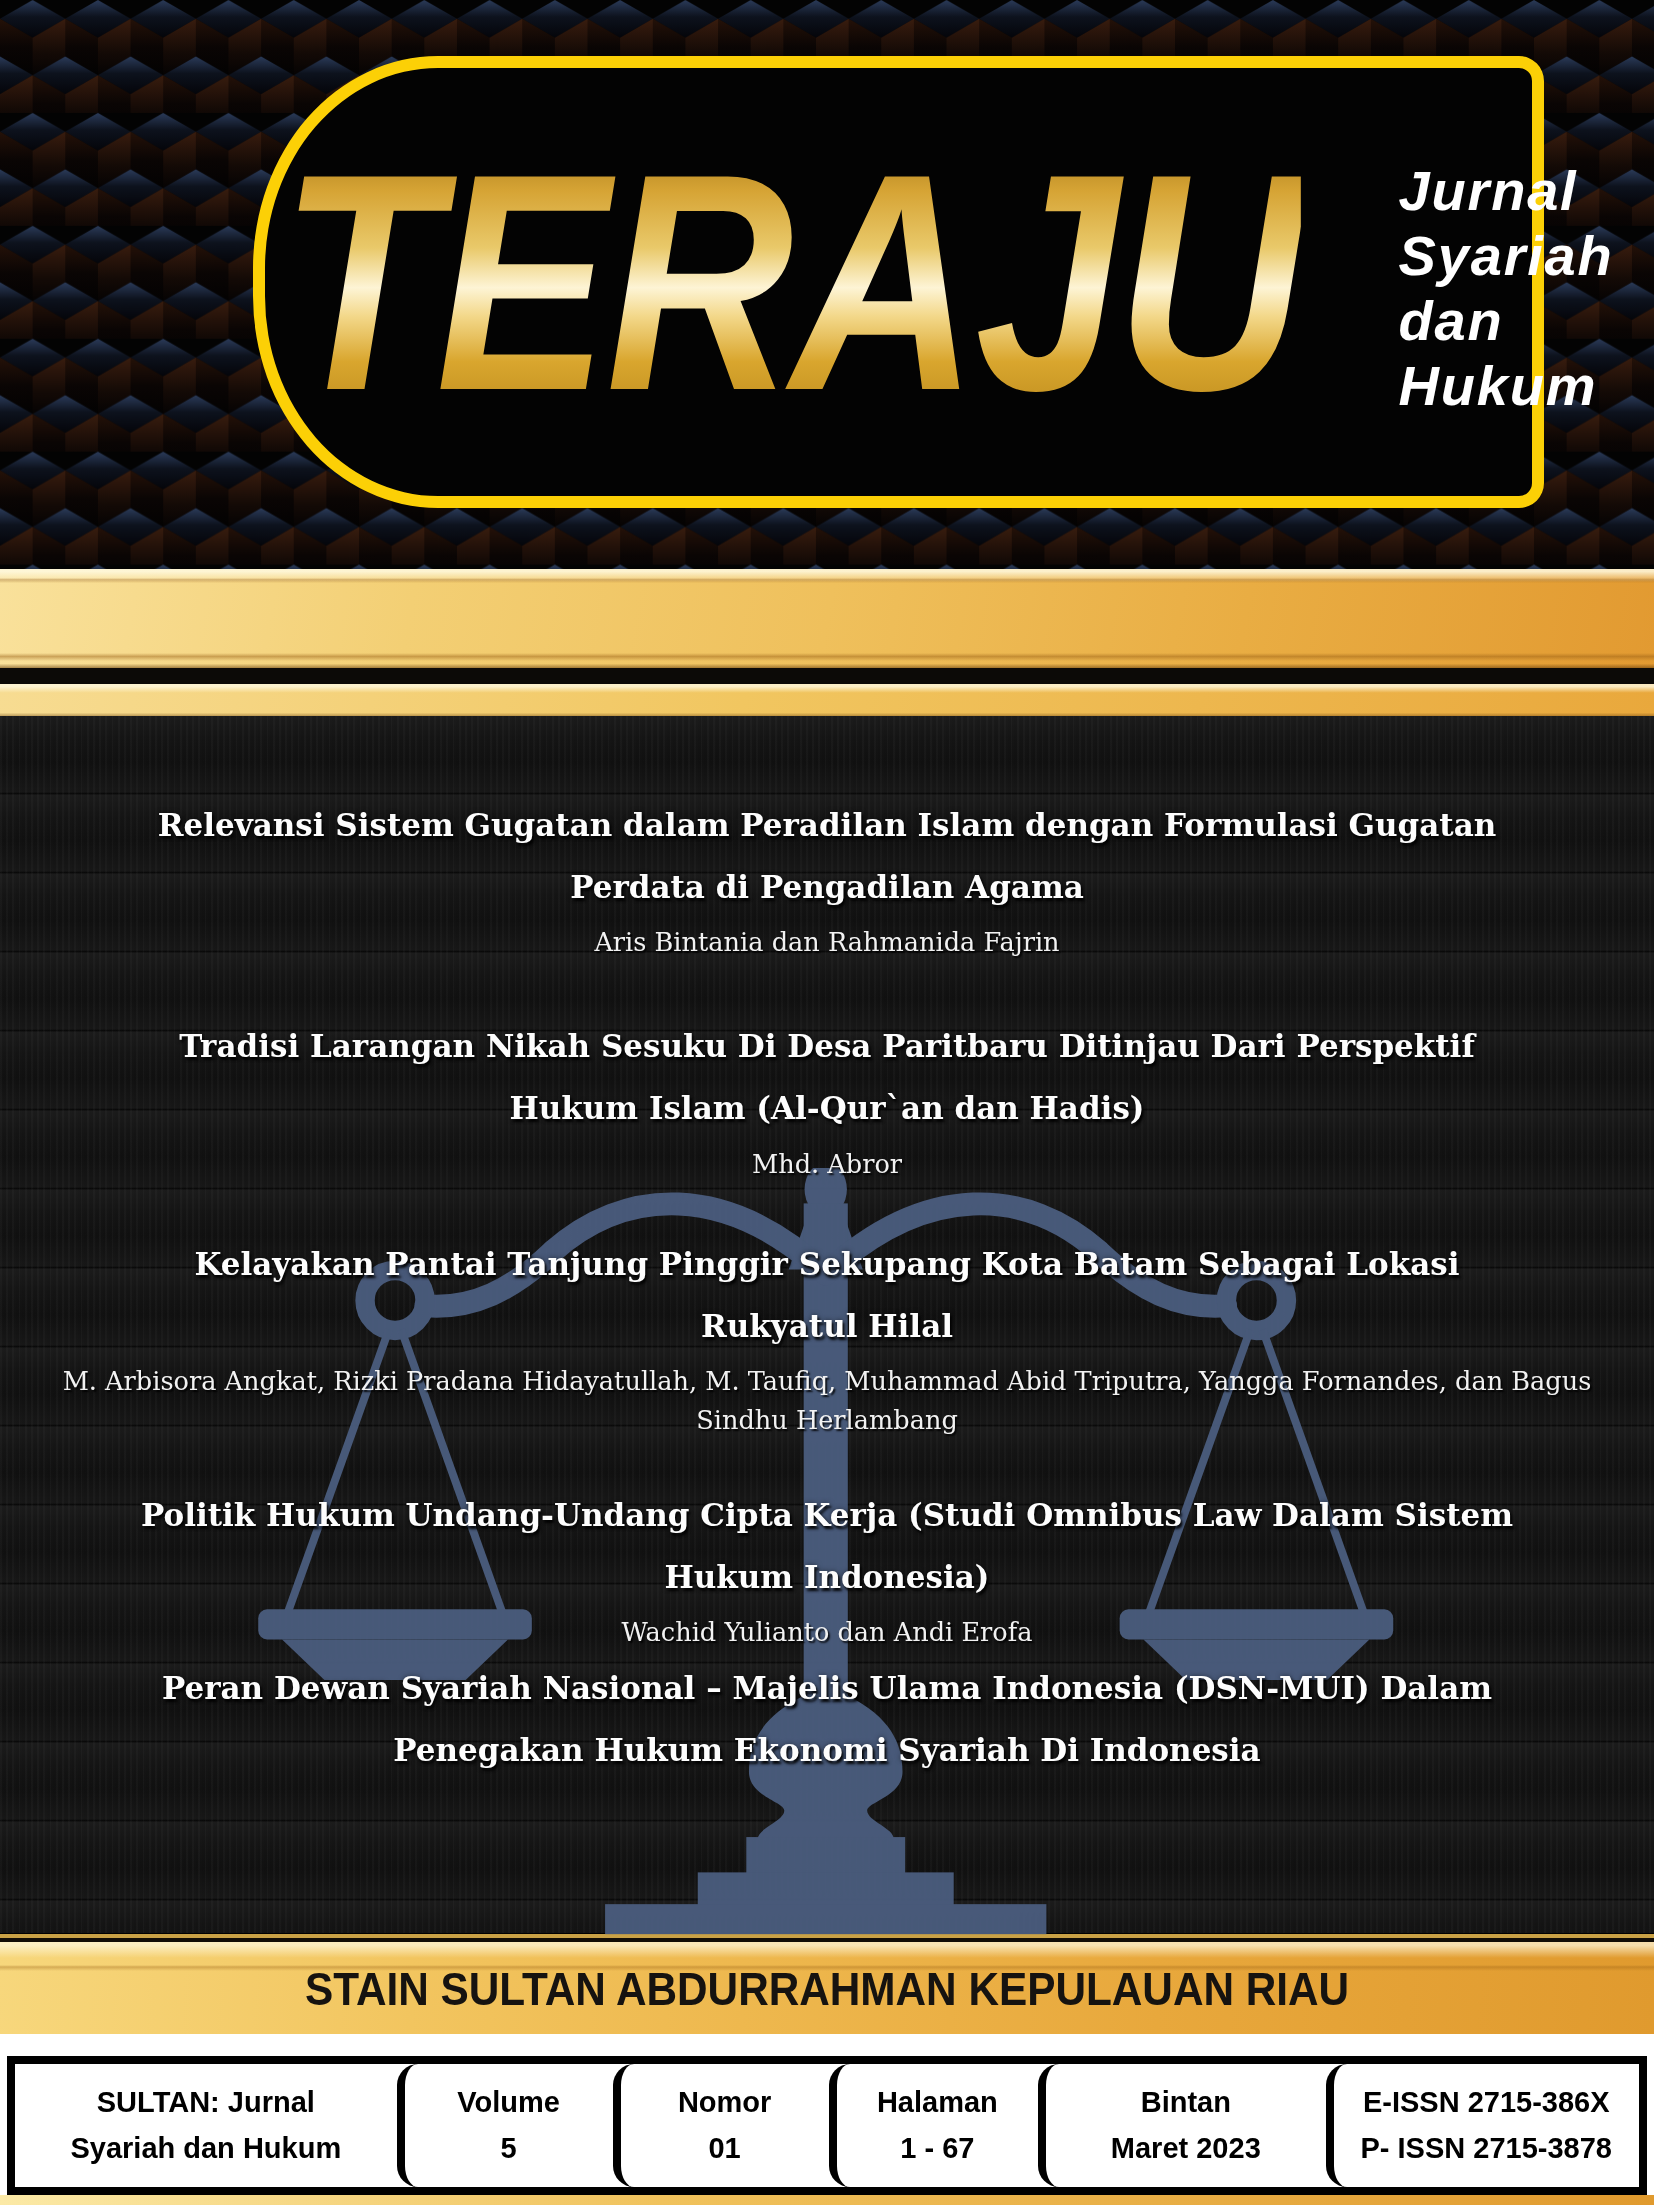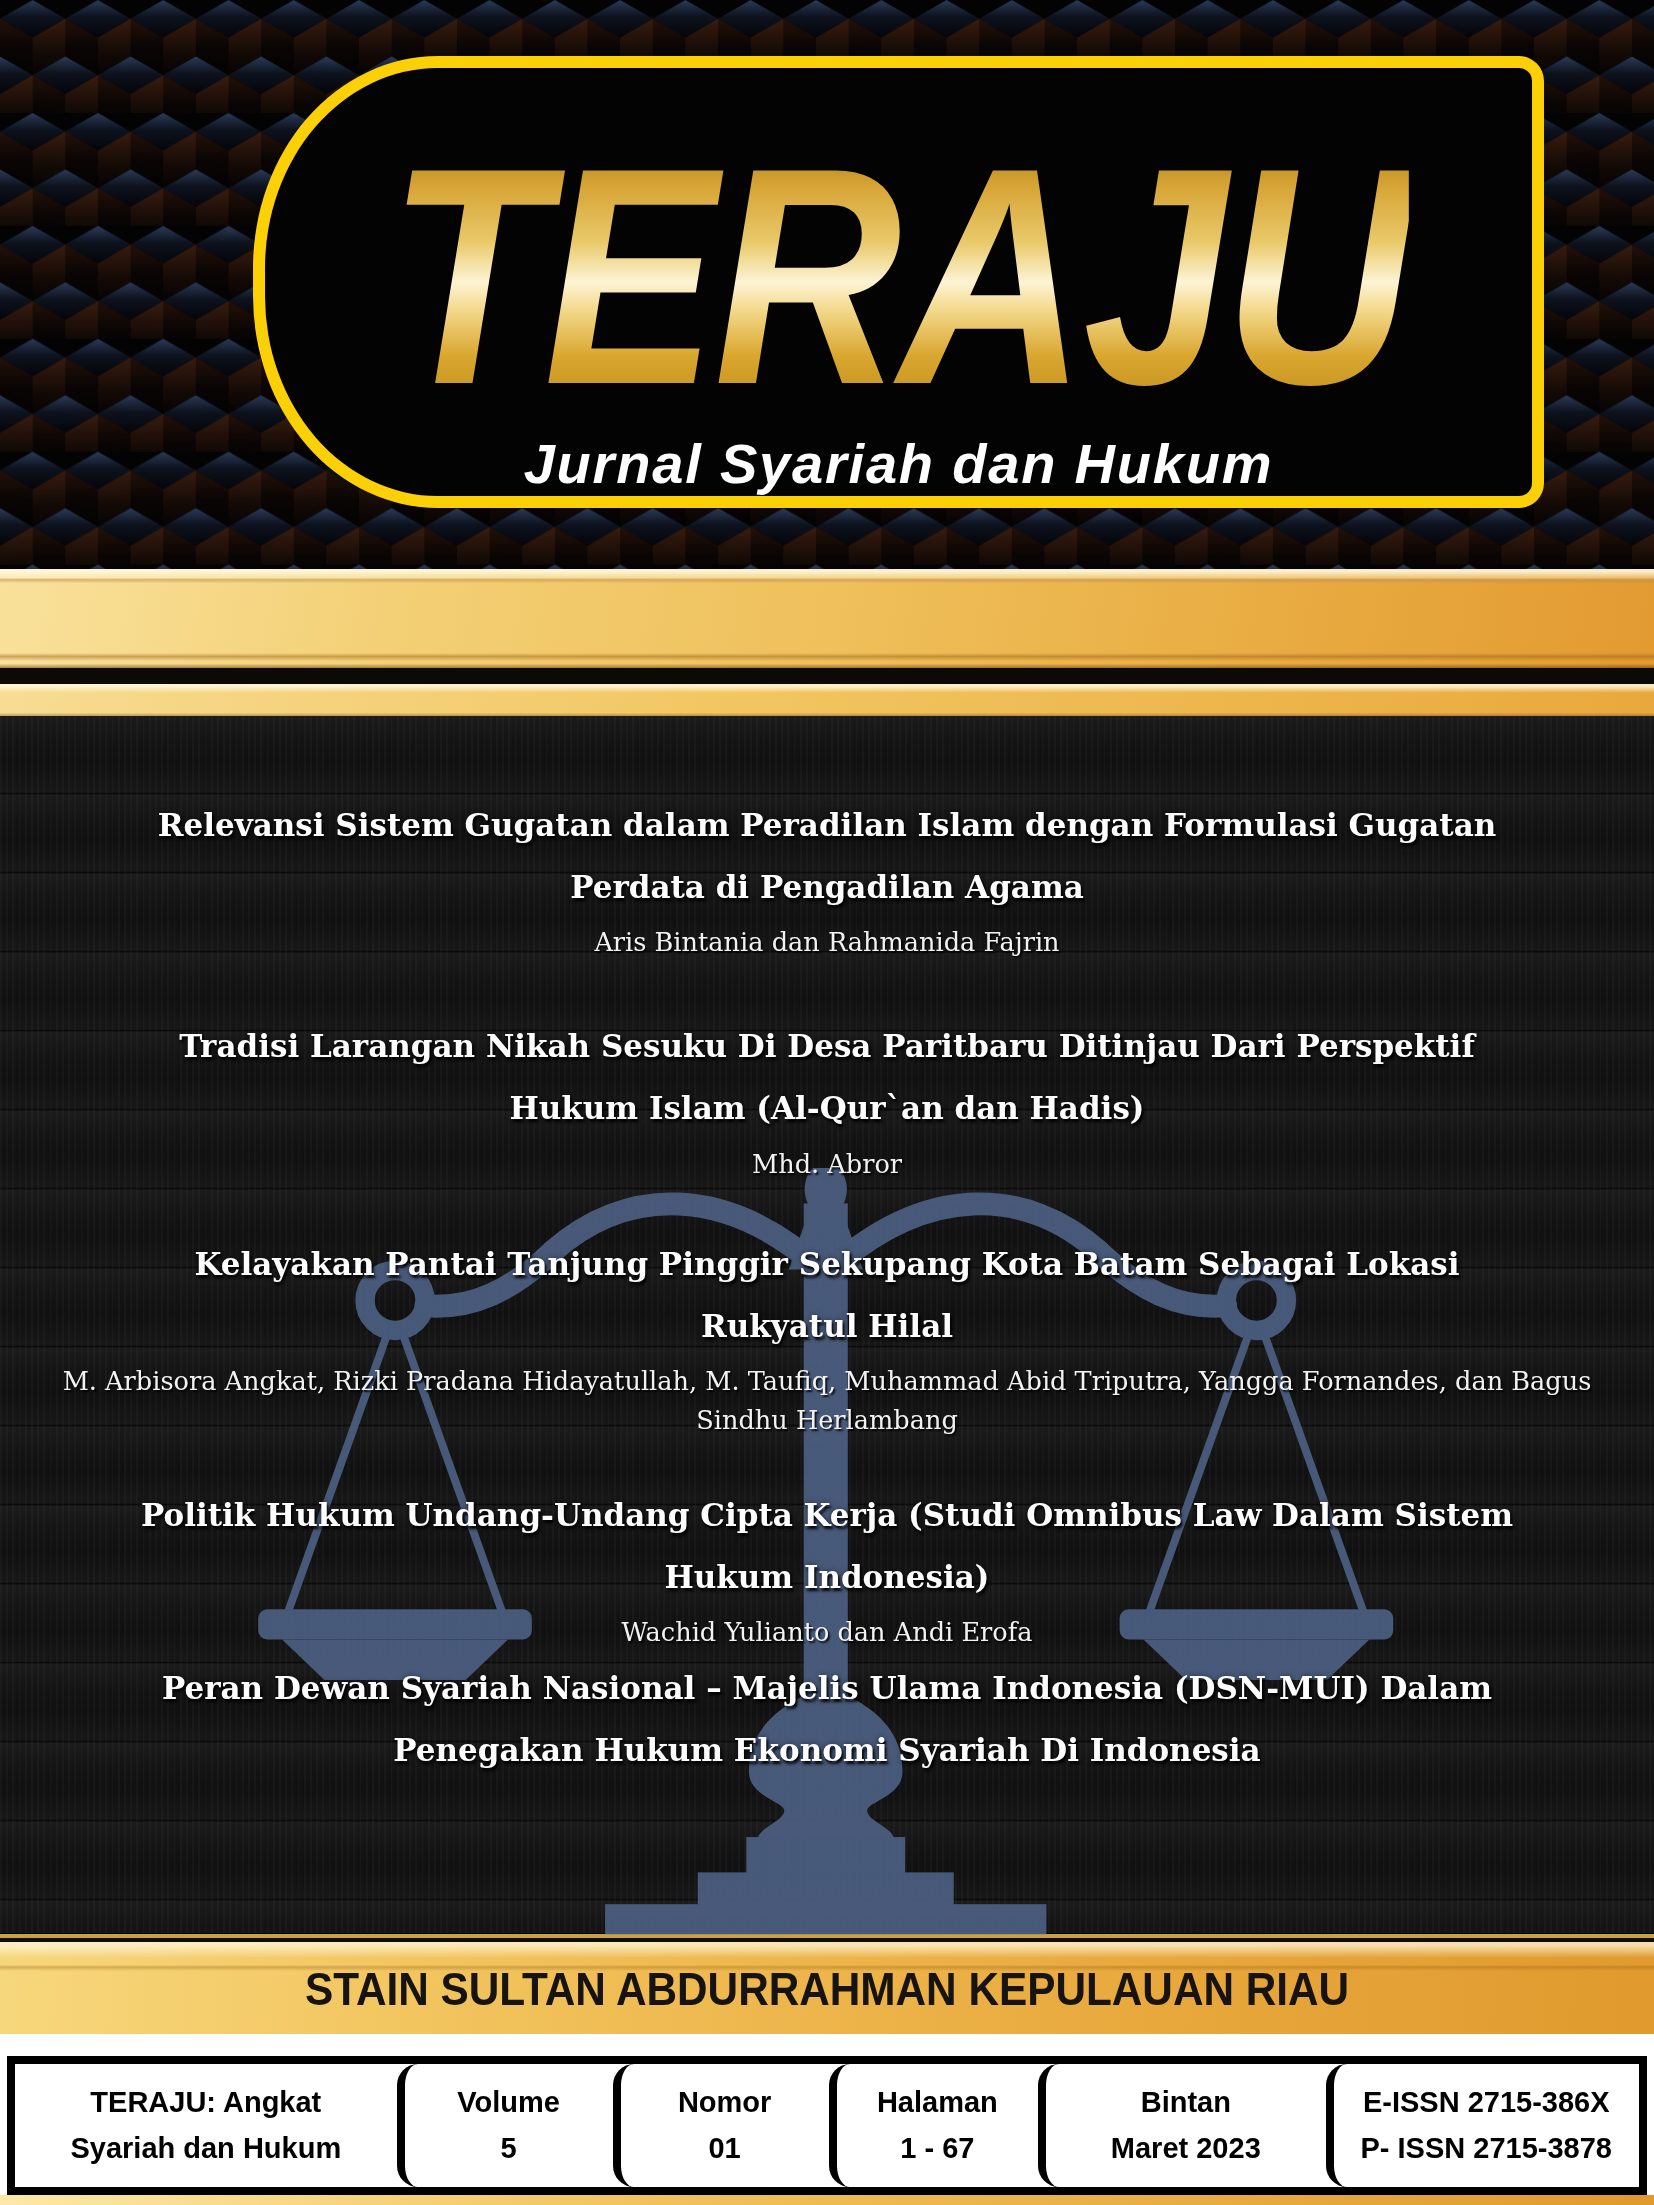--- a/index.html
+++ b/index.html
@@ -5,21 +5,21 @@
   html,body{margin:0;padding:0;background:#000;}
   .page{position:relative;width:1654px;height:2206px;overflow:hidden;background:#000;
         font-family:"Liberation Sans",sans-serif;}
 
   
   .header{position:absolute;left:0;top:0;width:1654px;height:569px;background:#030303;}
   .header svg.cubes{position:absolute;left:0;top:0;}
   .badge{position:absolute;left:253px;top:56px;width:1291px;height:452px;
          box-sizing:border-box;background:#030303;border:12.4px solid #fcd006;
          border-radius:185px 25px 25px 185px / 212px 25px 25px 212px;
-         display:flex;flex-direction:column;align-items:center;justify-content:flex-end;}
+         display:flex;flex-direction:row;align-items:center;justify-content:center;}
   .brand{display:inline-block;font-style:italic;font-weight:700;font-size:309px;line-height:.92;
          letter-spacing:-3.5px;transform:scaleX(.84);transform-origin:50% 50%;
          background:linear-gradient(180deg,#a87a18 0%,#d6a435 18%,#e9c96a 38%,#fdf4d5 52%,#f3d88a 62%,#d9a62e 78%,#bb8a1c 100%);
          -webkit-background-clip:text;background-clip:text;color:transparent;-webkit-text-fill-color:transparent;}
   .brand-subtitle{margin-top:12.4px;font-style:italic;font-weight:700;font-size:56px;
                   color:#fff;letter-spacing:1.8px;}
 
   
   .band-thick{position:absolute;left:0;top:569px;width:1654px;height:99px;
     background:
@@ -186,21 +186,21 @@
 
   <div class="hairline-gold"></div>
   <div class="hairline-dark"></div>
   <div class="inst-band">
     <span class="inst-text">STAIN SULTAN ABDURRAHMAN KEPULAUAN RIAU</span>
   </div>
 
   <div class="footer">
     <div class="issue-table">
       <div class="cell c0">
-        <div>TERAJU: Angkat</div>
+        <div>SULTAN: Jurnal</div>
         <div>Syariah dan Hukum</div>
       </div>
       <div class="cell c1">
         <div>Volume</div>
         <div>5</div>
       </div>
       <div class="cell c2">
         <div>Nomor</div>
         <div>01</div>
       </div>

